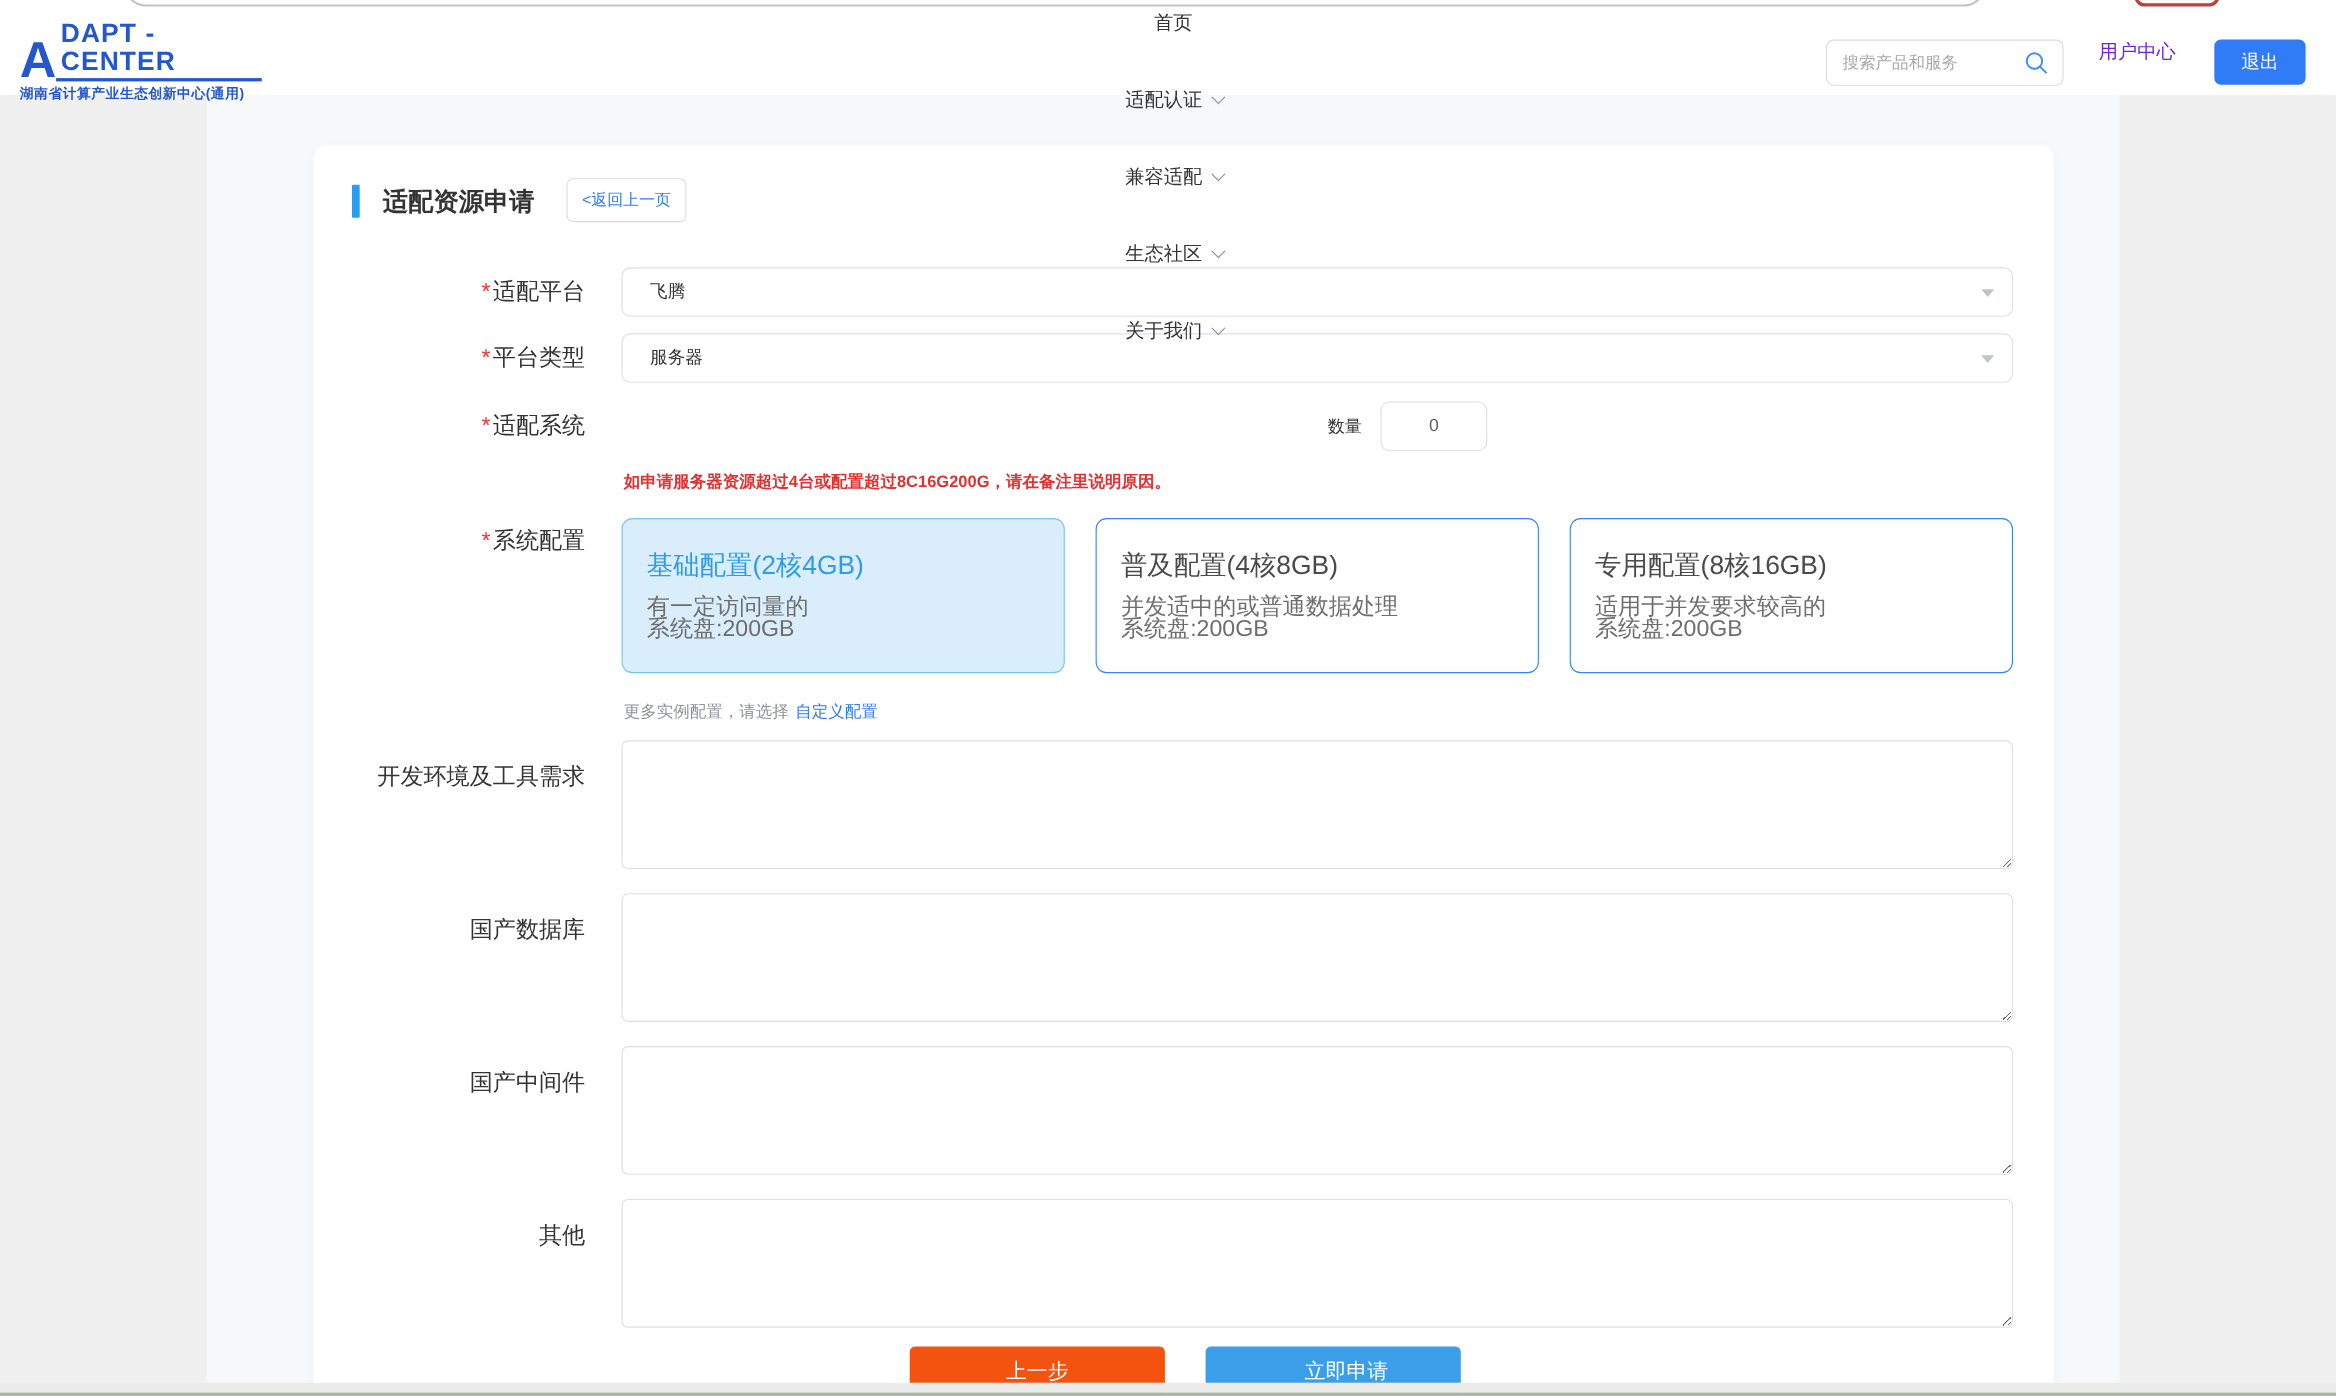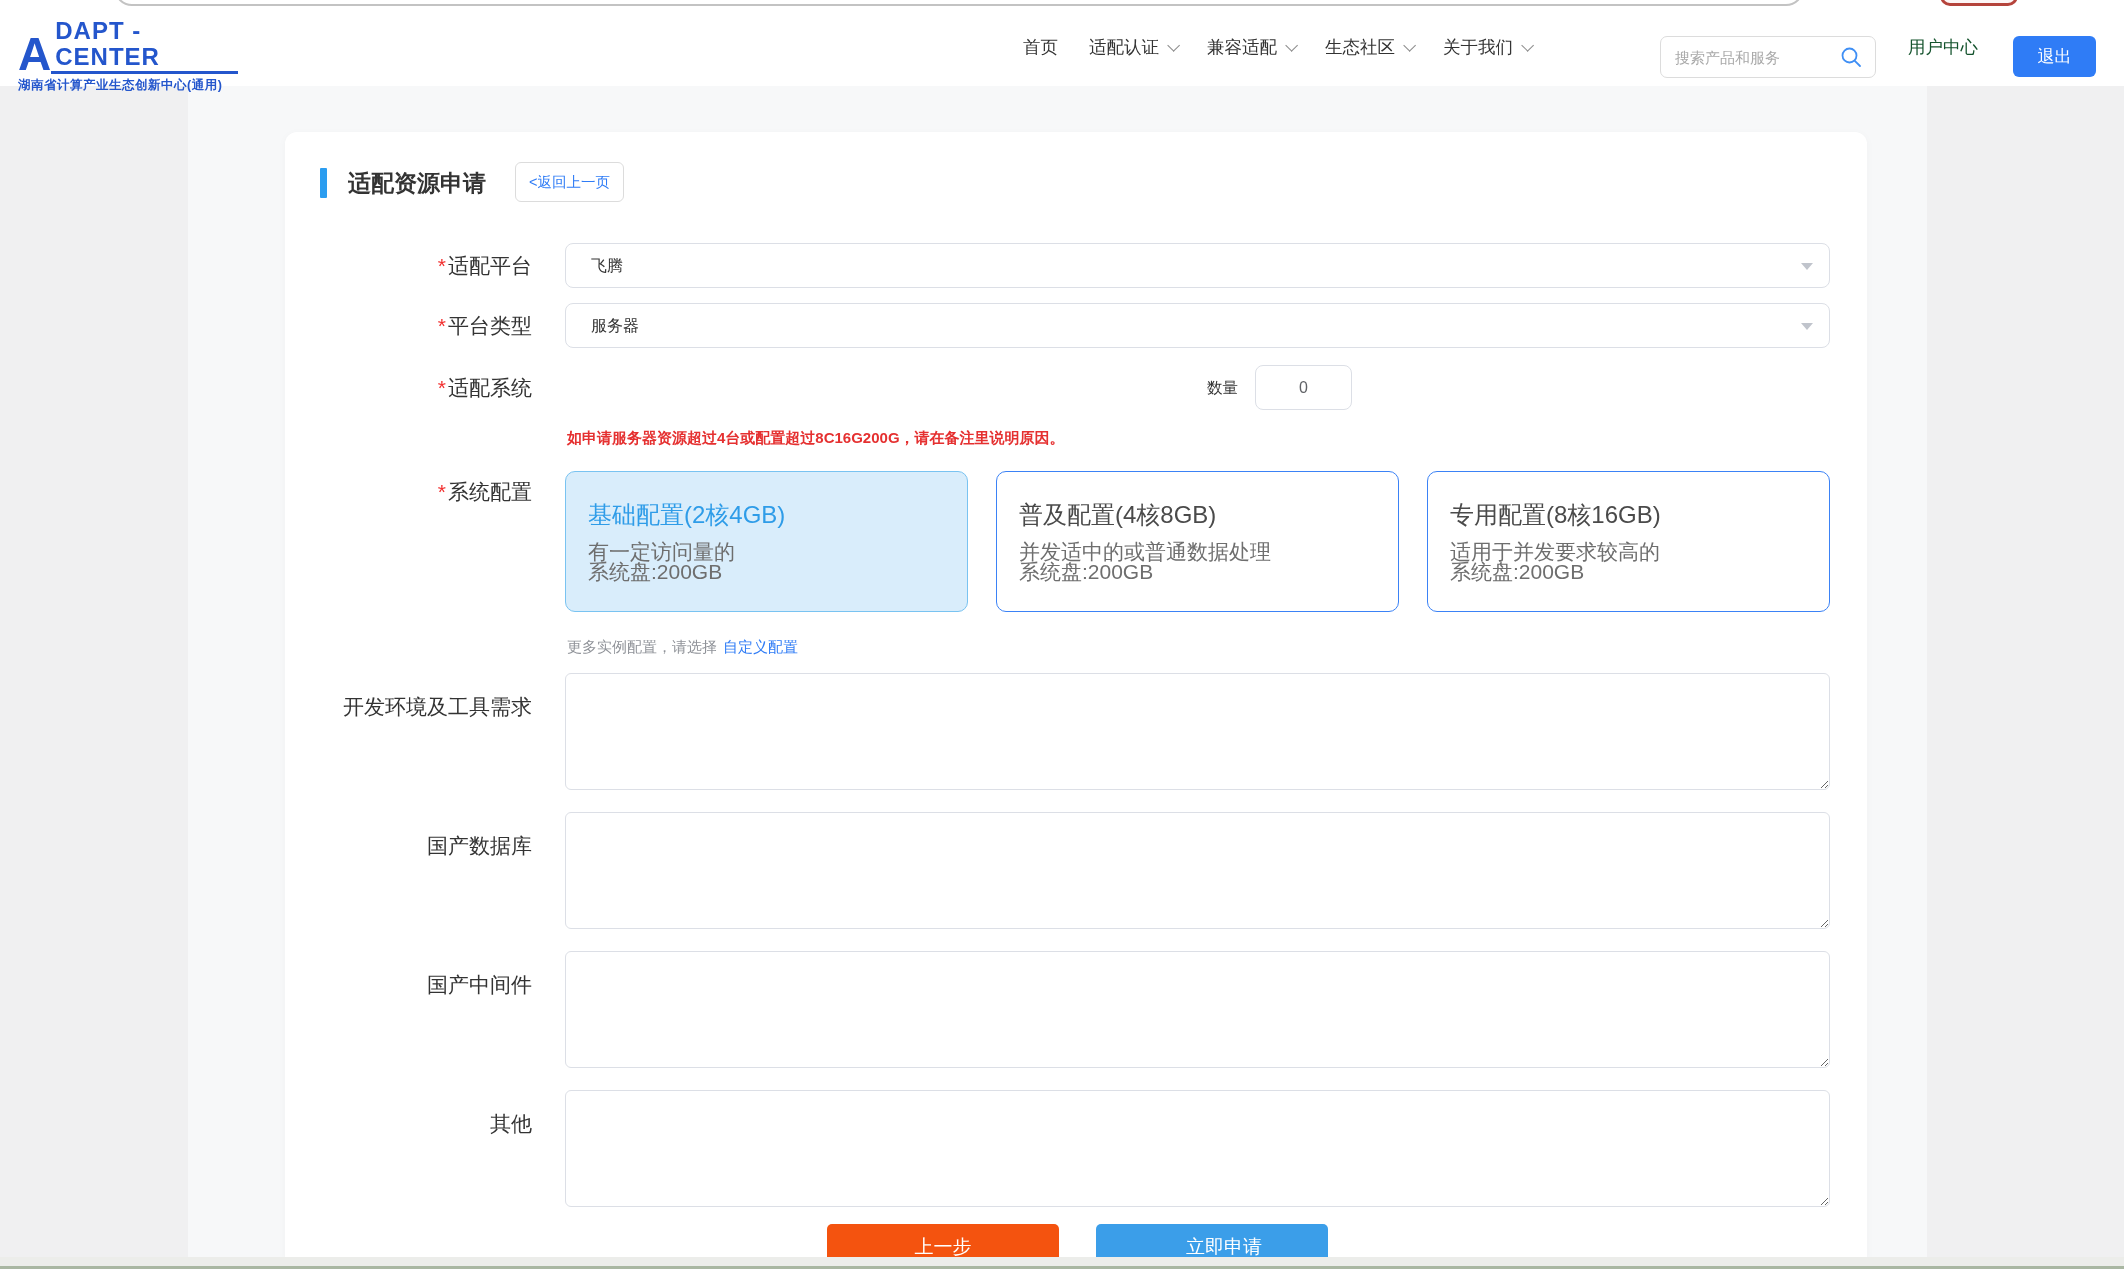--- a/index.html
+++ b/index.html
@@ -16,35 +16,35 @@
 
   
   #header { position:absolute; top:8px; left:0; width:2124px; height:78px; background:#fff; z-index:10; }
   #logo { position:absolute; left:18px; top:10px; width:220px; cursor:pointer; }
   #logo-row { display:flex; align-items:flex-end; }
   #logo-a { font-size:46px; line-height:40px; font-weight:700; color:#2456cc; font-style:normal; }
   #logo-text { font-size:24px; font-weight:700; letter-spacing:1px; color:#2456cc;
                border-bottom:3px solid #2456cc; padding:0 2px 1px 4px; line-height:26px; }
   #logo-sub { font-size:12.5px; font-weight:700; color:#2456cc; margin-top:3px; letter-spacing:0.5px; }
 
-  #nav { position:absolute; left:1023px; top:0; height:78px; display:flex; align-items:center; gap:31px; }
+  #nav { position:absolute; left:1023px; top:0; height:78px; display:flex; align-items:center; gap:46px;flex-direction:column; }
   .nav-item { display:flex; align-items:center; gap:8px; font-size:17.5px; color:#333; cursor:pointer; white-space:nowrap; }
   .chev { width:9px; height:9px; border-right:1.5px solid #8c8c8c; border-bottom:1.5px solid #8c8c8c;
           transform:rotate(45deg) translateY(-3px); display:inline-block; }
 
   #search-box { position:absolute; left:1660px; top:28px; width:216px; height:42px;
                 border:1px solid #dcdcdc; border-radius:7px; background:#fff;
                 display:flex; align-items:center; padding:0 12px 0 14px; }
   #search-input { border:none; outline:none; flex:1; font-size:15px; color:#333; min-width:0;
                   font-family:"Liberation Sans", sans-serif; }
   #search-input::placeholder { color:#a9a9a9; }
   #search-icon { flex:0 0 auto; margin-left:6px; cursor:pointer; }
 
   #user-center { position:absolute; left:1908px; top:0; height:78px; display:flex; align-items:center;
-                 color:#14532d; font-size:17.5px; cursor:pointer; }
+                 color:#6d28d9; font-size:17.5px; cursor:pointer; }
   #logout-btn { position:absolute; left:2013px; top:28px; width:83px; height:41px; background:#2f7cf6;
                 border:none; border-radius:6px; color:#fff; font-size:17px; cursor:pointer;
                 font-family:"Liberation Sans", sans-serif; }
 
   
   #content-bg { position:absolute; top:86px; left:0; width:2124px; height:1183px; background:#f7f8f9; }
   #col-left  { position:absolute; top:0; left:0; width:188px; height:100%; background:#f0f0f1; }
   #col-right { position:absolute; top:0; left:1927px; width:197px; height:100%; background:#f0f0f1; }
 
   

